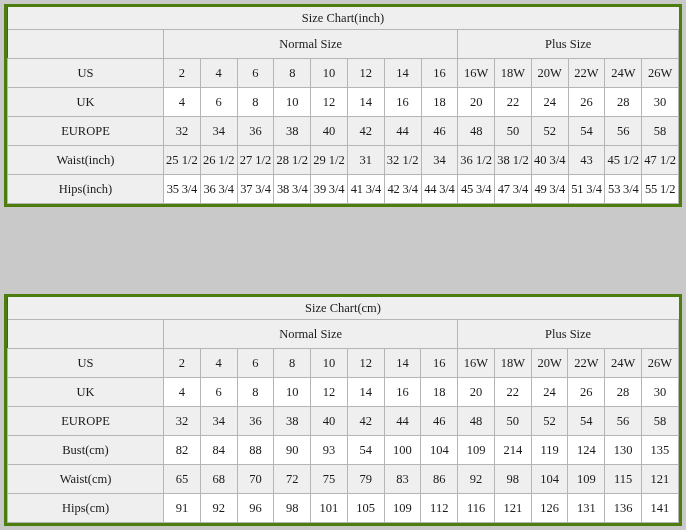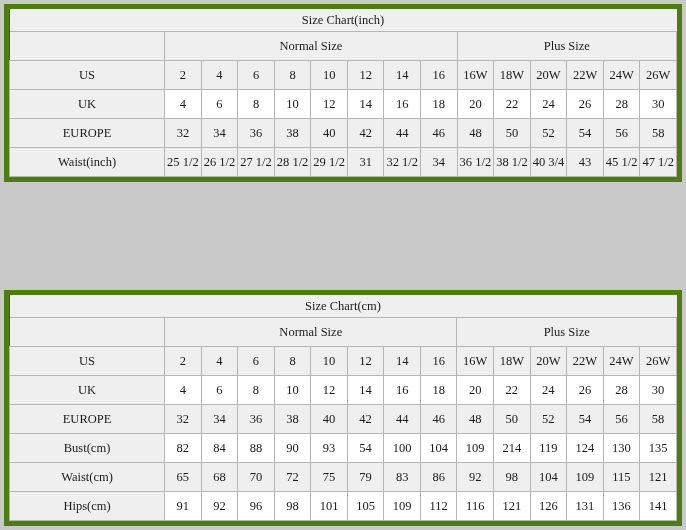--- a/index.html
+++ b/index.html
@@ -19,21 +19,21 @@
     display: flex;
     flex-direction: column;
     justify-content: space-between;
     box-sizing: border-box;
     padding: 4px 4px 4px 4px;
   }
   .chart-block {
     background: #6d28d9;
     width: 678px;
     box-sizing: border-box;
-    border: 5px solid #4d7c0f;
+    border: 3px solid #4d7c0f;
   }
   table.size-table {
     border-collapse: collapse;
     width: 100%;
     table-layout: fixed;
   }
   table.size-table td {
     border: 1px solid #b5b5b5;
     text-align: center;
     vertical-align: middle;
@@ -182,20 +182,37 @@
           <td class="shade small-num">32 1/2</td>
           <td class="shade small-num">34</td>
           <td class="shade small-num">36 1/2</td>
           <td class="shade small-num">38 1/2</td>
           <td class="shade small-num">40 3/4</td>
           <td class="shade small-num">43</td>
           <td class="shade small-num">45 1/2</td>
           <td class="shade small-num">47 1/2</td>
         </tr>
 
+        <tr>
+          <td class="rowhead">Hips(inch)</td>
+          <td class="plain small-num tight">35 3/4</td>
+          <td class="plain small-num tight">36 3/4</td>
+          <td class="plain small-num tight">37 3/4</td>
+          <td class="plain small-num tight">38 3/4</td>
+          <td class="plain small-num tight">39 3/4</td>
+          <td class="plain small-num tight">41 3/4</td>
+          <td class="plain small-num tight">42 3/4</td>
+          <td class="plain small-num tight">44 3/4</td>
+          <td class="plain small-num tight">45 3/4</td>
+          <td class="plain small-num tight">47 3/4</td>
+          <td class="plain small-num tight">49 3/4</td>
+          <td class="plain small-num tight">51 3/4</td>
+          <td class="plain small-num tight">53 3/4</td>
+          <td class="plain small-num tight">55 1/2</td>
+        </tr>
 
       </tbody>
     </table>
   </div>
 
   <div class="chart-block">
     <table class="size-table">
       <colgroup>
         <col class="c-label">
         <col class="c-data">

